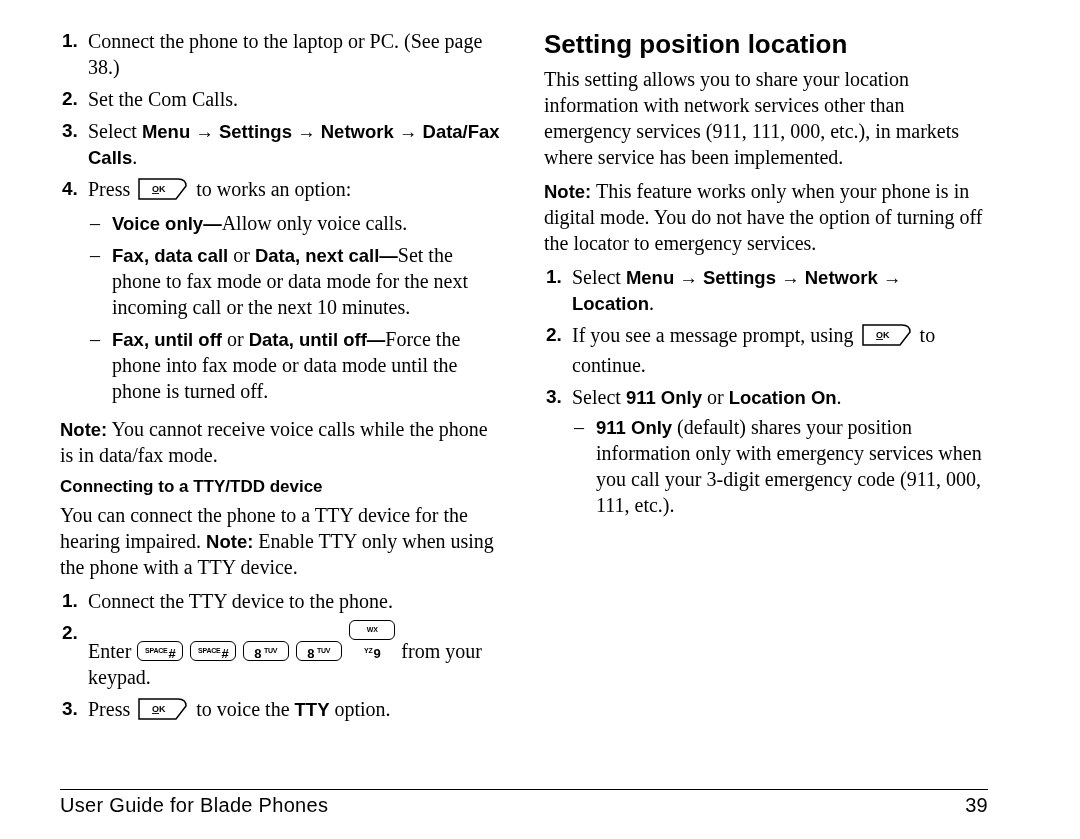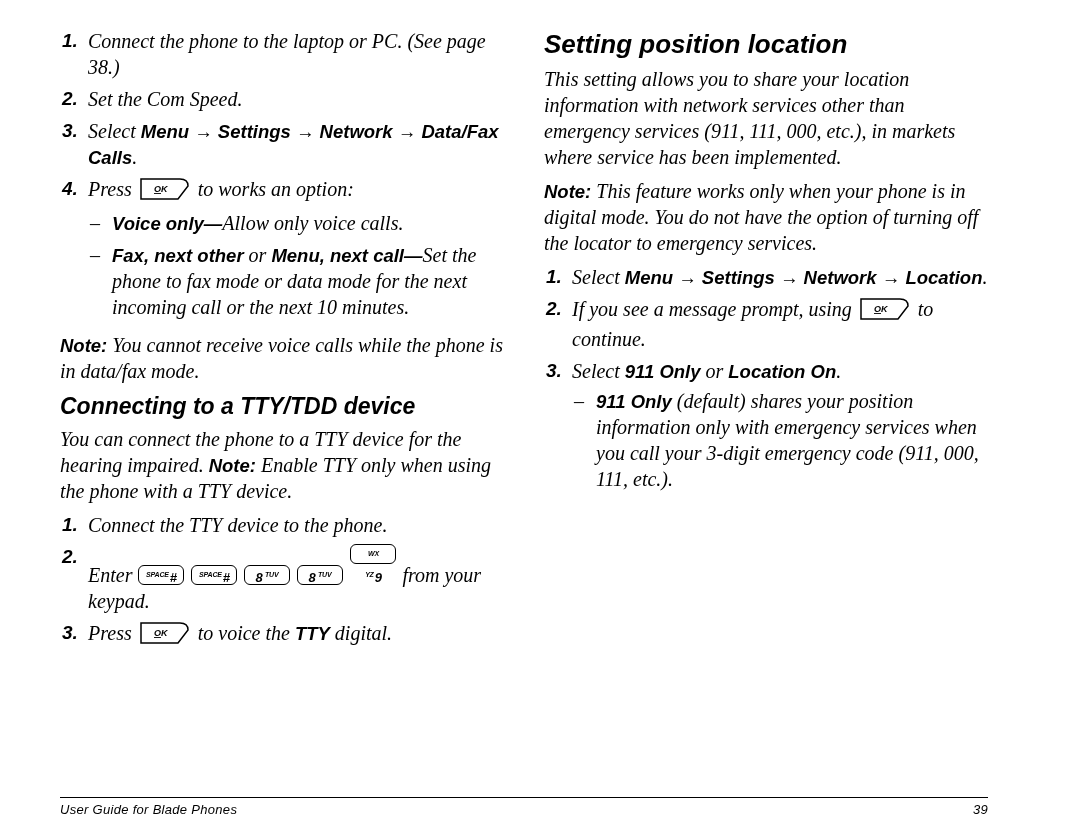--- a/index.html
+++ b/index.html
@@ -4,28 +4,27 @@
 <style>
   * { box-sizing: border-box; margin: 0; padding: 0; }
   html, body { width: 1080px; height: 839px; background: #fff; }
   body { font-family: "Times New Roman", Times, serif; color: #000; }
 
   .page {
     width: 1048px;
     height: 839px;
     padding: 28px 60px 20px 60px;
     position: relative;
-    font-style: italic;
   }
 
   .cols { display: flex; gap: 40px; }
   .col { flex: 1 1 50%; font-size: 20px; line-height: 1.3; }
 
   .h1 { font-family: Arial, Helvetica, sans-serif; font-weight: 700; font-size: 26px; margin-bottom: 4px; }
-  .h2 { font-family: Arial, Helvetica, sans-serif; font-weight: 700; font-size: 23px; margin-bottom: 4px; }
+  .h2 { font-family: Arial, Helvetica, sans-serif; font-weight: 700; font-size: 17px; margin-bottom: 4px; }
 
   ol.steps { list-style: none; counter-reset: step; padding-left: 2px; }
   ol.steps > li { counter-increment: step; display: flex; margin-bottom: 6px; }
   ol.steps > li::before {
     content: counter(step) ".";
     font-family: Arial, Helvetica, sans-serif;
     font-weight: 700;
     font-size: 19px;
     min-width: 26px;
     padding-top: 1px;
@@ -71,59 +70,62 @@
 
   
   .footer {
     position: absolute;
     left: 60px; right: 60px; bottom: 22px;
     border-top: 1px solid #000;
     padding-top: 4px;
     display: flex;
     justify-content: space-between;
     font-family: Arial, Helvetica, sans-serif;
-    font-size: 13px;
+    font-size: 20px;
     letter-spacing: 0.3px;
     margin-top: 36px;
   }
 </style>
 </head>
 <body>
 
 <div class="page">
 
   <div class="cols">
 
     <div class="col">
 
       <ol class="steps">
         <li>
             <div class="stepbody">Connect the phone to the laptop or PC. (See page 38.)</div>
           </li>
         <li>
-            <div class="stepbody">Set the Com Speed.</div>
+            <div class="stepbody">Set the Com Calls.</div>
           </li>
         <li>
             <div class="stepbody">
           <span>Select </span><span class="b">Menu</span><span class="b"> → </span><span class="b">Settings</span><span class="b"> → </span><span class="b">Network</span><span class="b"> → </span><span class="b">Data/Fax Calls</span><span>.</span>
         </div>
           </li>
         <li>
             <div class="stepbody">
           <span>Press </span><span class="key-ok"><svg viewBox="0 0 50 22">
                   <path d="M1 1 H40 Q48 1 48 8 L38 21 H1 Z" fill="#fff" stroke="#000" stroke-width="1.5"></path>
                   <text x="14" y="14" font-family="Arial" font-size="9" font-weight="700" text-decoration="underline">O</text>
                   <text x="21" y="14" font-family="Arial" font-size="9" font-weight="700">K</text>
                 </svg></span><span> to works an option:</span>
           <ul class="dash">
             <li>
                   <div class="dbody"><span class="b">Voice only—</span><span>Allow only voice calls.</span></div>
                 </li>
             <li>
-                  <div class="dbody"><span class="b">Fax, next other</span><span> or </span><span class="b">Menu, next call—</span><span>Set the phone to fax mode or data mode for the next incoming call or the next 10 minutes.</span></div>
+                  <div class="dbody"><span class="b">Fax, data call</span><span> or </span><span class="b">Data, next call—</span><span>Set the phone to fax mode or data mode for the next incoming call or the next 10 minutes.</span></div>
+                </li>
+            <li>
+                  <div class="dbody"><span class="b">Fax, until off</span><span> or </span><span class="b">Data, until off—</span><span>Force the phone into fax mode or data mode until the phone is turned off.</span></div>
                 </li>
           </ul>
         </div>
           </li>
       </ol>
 
       <p class="para"><span class="note-lbl">Note:</span><span>  You cannot receive voice calls while the phone is in data/fax mode.</span></p>
 
       <div class="h2">Connecting to a TTY/TDD device</div>
       <p class="para">
@@ -138,21 +140,21 @@
             <div class="stepbody">
           <span>Enter </span><span class="key-btn"><span class="sub">SPACE</span><span class="big">#</span></span> <span class="key-btn"><span class="sub">SPACE</span><span class="big">#</span></span> <span class="key-btn"><span class="big">8</span> <span class="sub">TUV</span></span> <span class="key-btn"><span class="big">8</span> <span class="sub">TUV</span></span> <span class="key-btn"><span class="sub">WX<br>YZ</span><span class="big">9</span></span><span> from your keypad.</span>
         </div>
           </li>
         <li>
             <div class="stepbody">
           <span>Press </span><span class="key-ok"><svg viewBox="0 0 50 22">
                   <path d="M1 1 H40 Q48 1 48 8 L38 21 H1 Z" fill="#fff" stroke="#000" stroke-width="1.5"></path>
                   <text x="14" y="14" font-family="Arial" font-size="9" font-weight="700" text-decoration="underline">O</text>
                   <text x="21" y="14" font-family="Arial" font-size="9" font-weight="700">K</text>
-                </svg></span><span> to voice the </span><span class="b">TTY</span><span> digital.</span>
+                </svg></span><span> to voice the </span><span class="b">TTY</span><span> option.</span>
         </div>
           </li>
       </ol>
     </div>
 
     <div class="col">
       <div class="h1">Setting position location</div>
       <p class="para">This setting allows you to share your location information with network services other than emergency services (911, 111, 000, etc.), in markets where service has been implemented.</p>
       <p class="para"><span class="note-lbl">Note:</span><span>  This feature works only when your phone is in digital mode. You do not have the option of turning off the locator to emergency services.</span></p>
 

